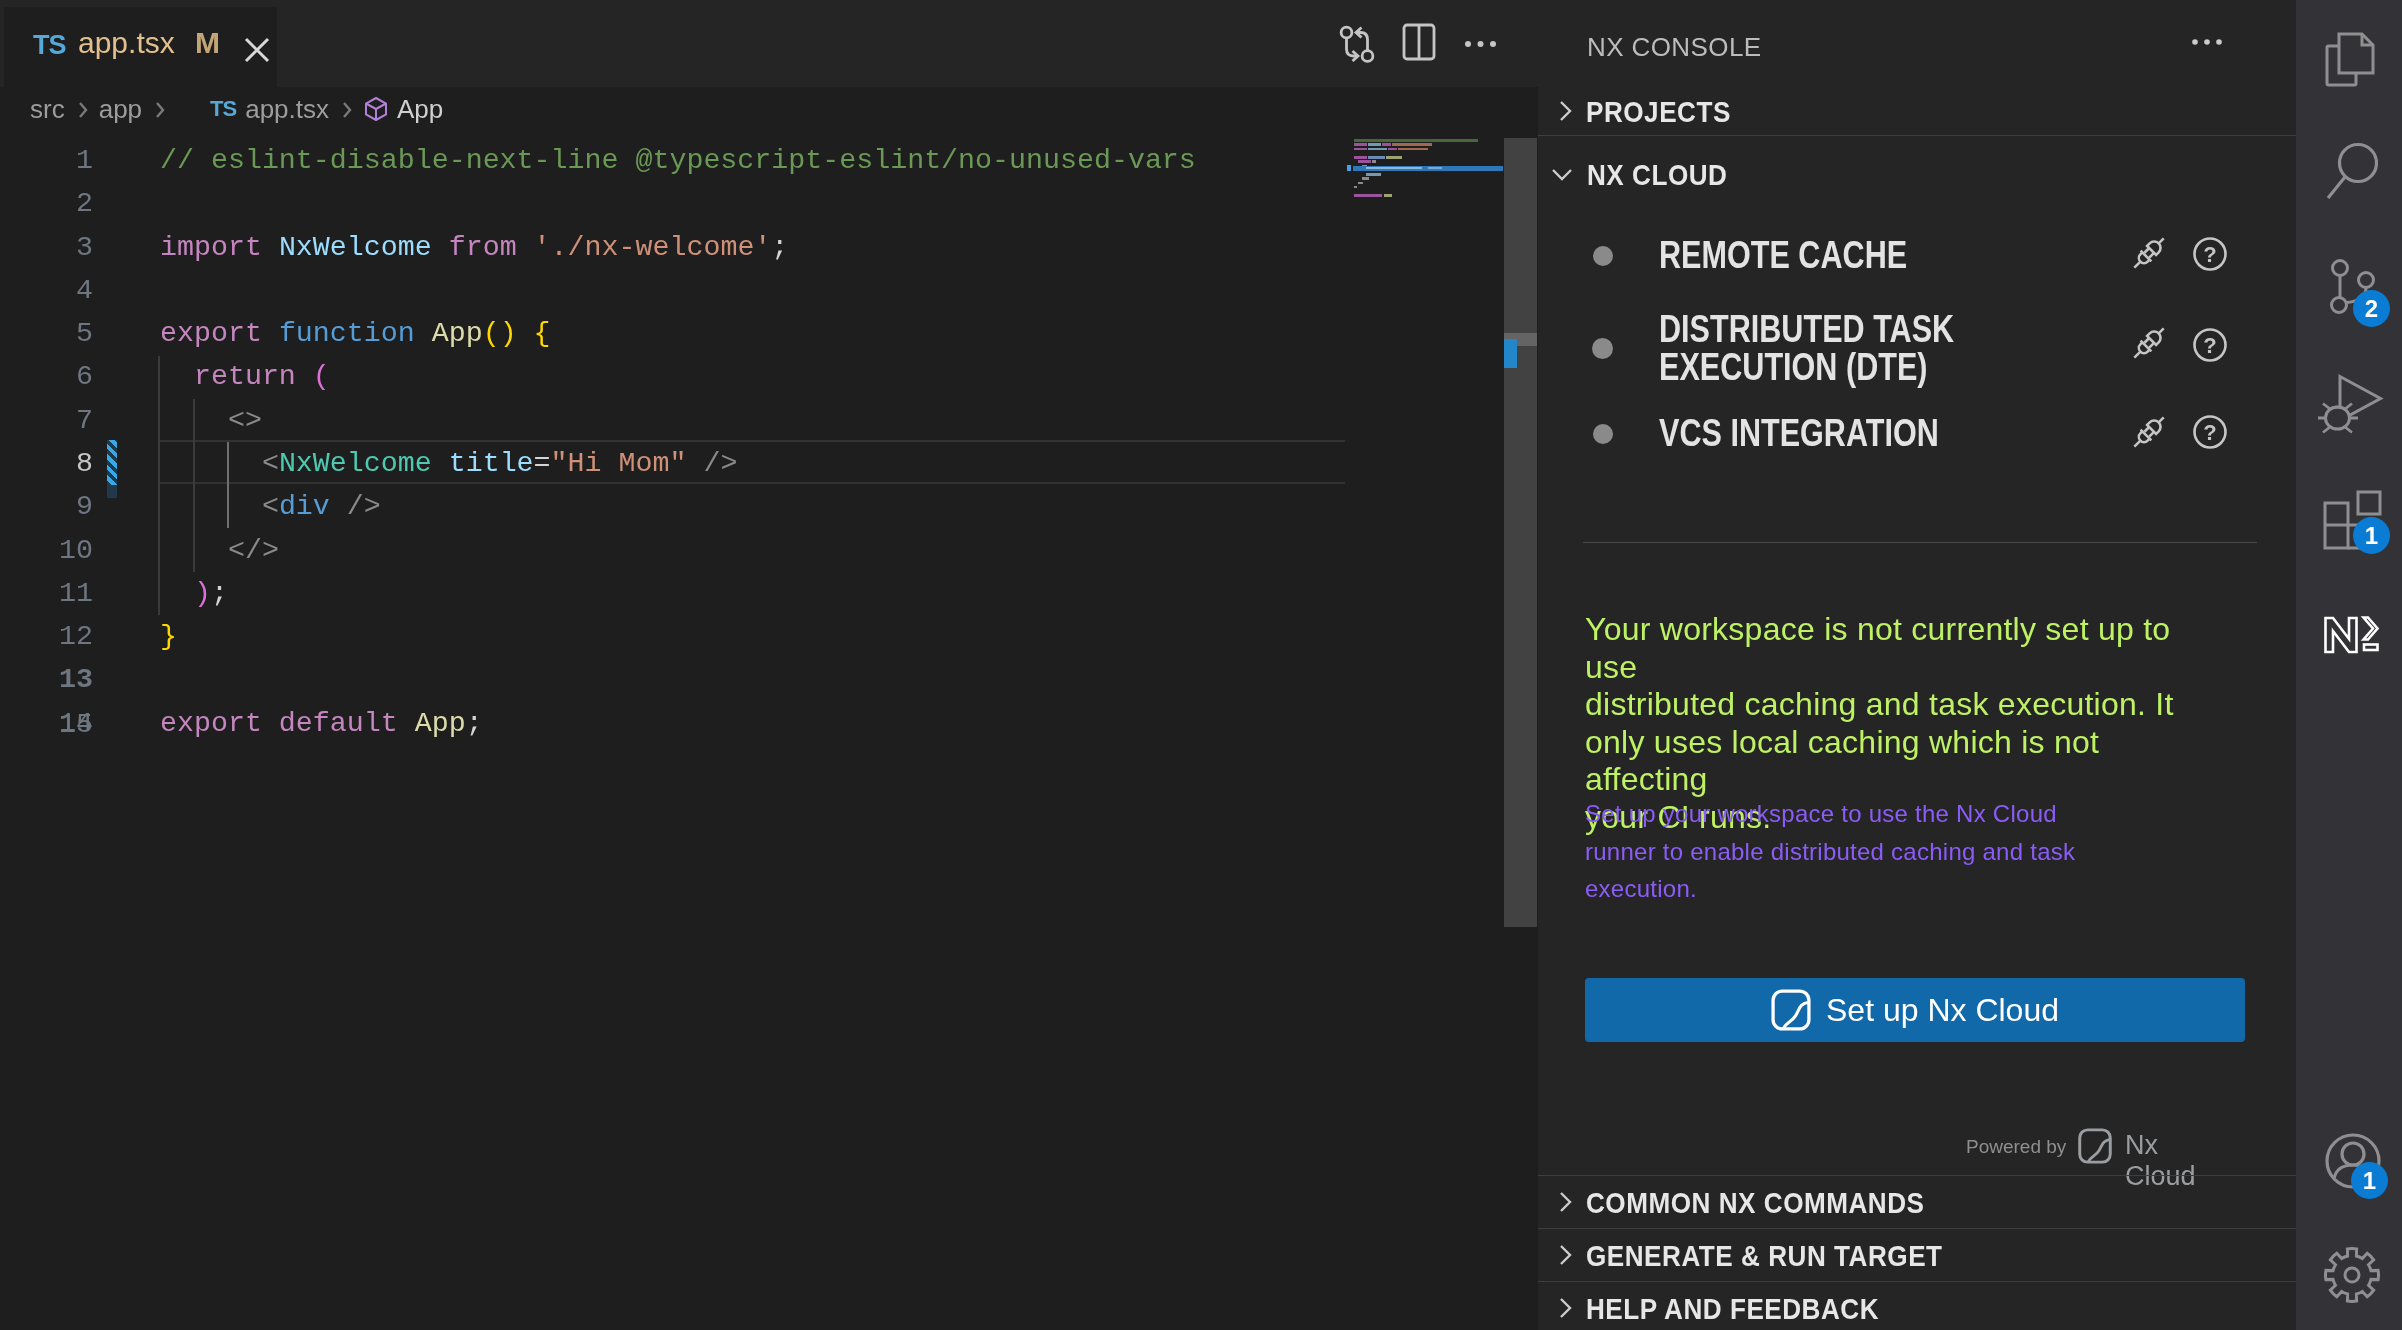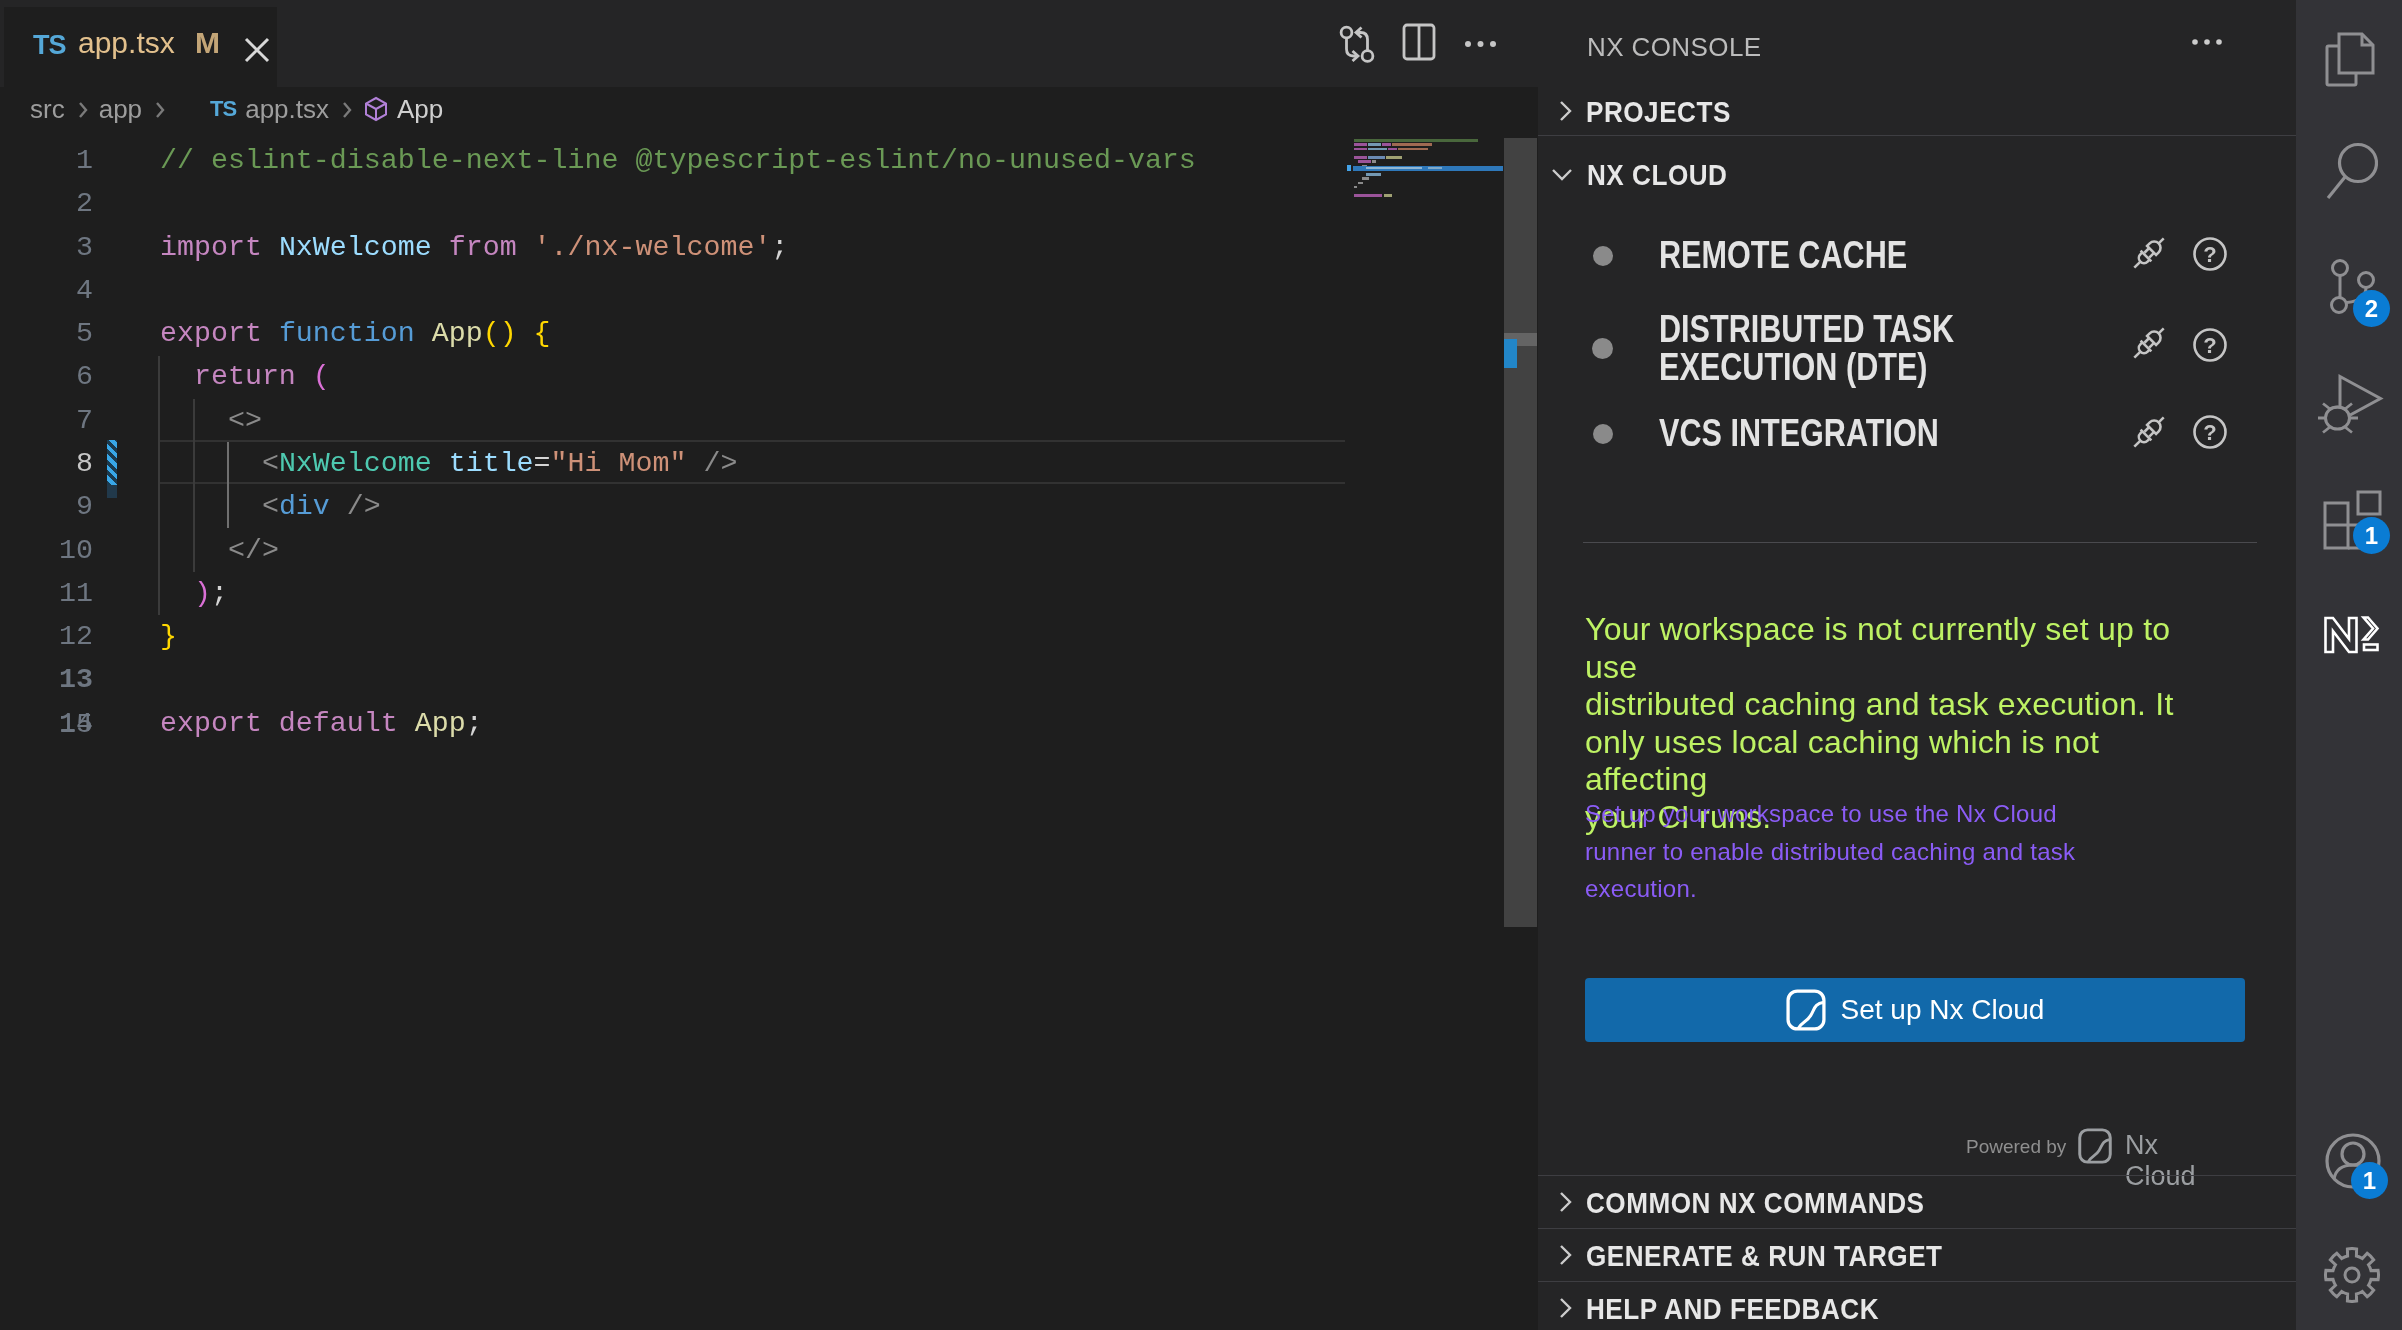--- a/index.html
+++ b/index.html
@@ -221,21 +221,21 @@
   <div class="abs" style="left:1583px;top:542px;width:674px;height:1px;background:#4a4a4e;"></div>
 
   <div class="abs" style="left:1585px;top:611px;font-size:32px;line-height:37.6px;letter-spacing:0.25px;color:#bef264;">Your workspace is not currently set up to use<br>distributed caching and task execution. It<br>only uses local caching which is not affecting<br>your CI runs.</div>
   <div class="abs" style="left:1585px;top:795px;font-size:24px;line-height:37.6px;letter-spacing:0.25px;color:#8b5cf6;">Set up your workspace to use the Nx Cloud<br>runner to enable distributed caching and task<br>execution.</div>
 
   <div class="abs" style="left:1585px;top:978px;width:660px;height:64px;border-radius:4px;background:#1269aa;display:flex;align-items:center;justify-content:center;">
     <svg width="40" height="42" viewBox="0 0 39 41" fill="none" stroke="#ffffff" stroke-width="3.2">
       <rect x="2" y="2" width="35" height="37" rx="9"></rect>
       <path d="M11.5 39 C 15.5 31.5, 20 32.5, 24 26 C 28 19.5, 27.5 14.5, 37 13" stroke-width="3"></path>
     </svg>
-    <span style="color:#ffffff;font-size:28px;margin-left:15px;">Set up Nx Cloud</span>
+    <span style="color:#ffffff;font-size:32px;margin-left:15px;">Set up Nx Cloud</span>
   </div>
 
   <div class="abs" style="left:1966px;top:1136px;font-size:19px;color:#8f8f8f;">Powered by</div>
   <svg class="abs" style="left:2078px;top:1128px;" width="34" height="36" viewBox="0 0 39 41" fill="none" stroke="#9b9ea1" stroke-width="3.4">
     <rect x="2" y="2" width="35" height="37" rx="9"></rect>
     <path d="M11.5 39 C 15.5 31.5, 20 32.5, 24 26 C 28 19.5, 27.5 14.5, 37 13" stroke-width="3.2"></path>
   </svg>
   <div class="abs" style="left:2125px;top:1130px;font-size:27px;color:#9b9ea1;">Nx Cloud</div>
 
   <div class="sep" style="left:1538px;top:1175px;width:758px;"></div>

